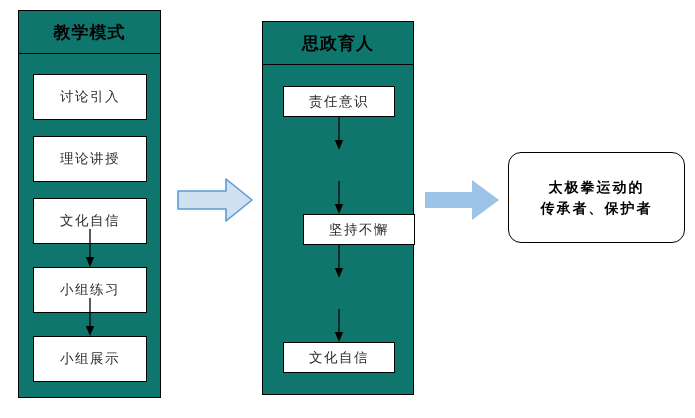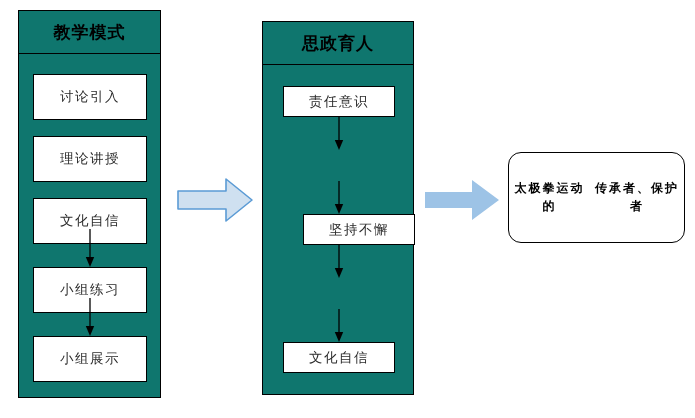--- a/index.html
+++ b/index.html
@@ -83,24 +83,24 @@
     position: absolute;
     left: 508px;
     top: 152px;
     width: 177px;
     height: 91px;
     box-sizing: border-box;
     border: 1.6px solid #000000;
     border-radius: 13px;
     background: #ffffff;
     display: flex;
-    flex-direction: row;
+    flex-direction: column;
     align-items: center;
     justify-content: center;
-    font-size: 12px;
+    font-size: 14px;
     font-weight: bold;
     letter-spacing: 2px;
     line-height: 1.45;
     text-align: center;
   }
   #outcome-node .line { display: block; }
 </style>
 </head>
 <body>
 

